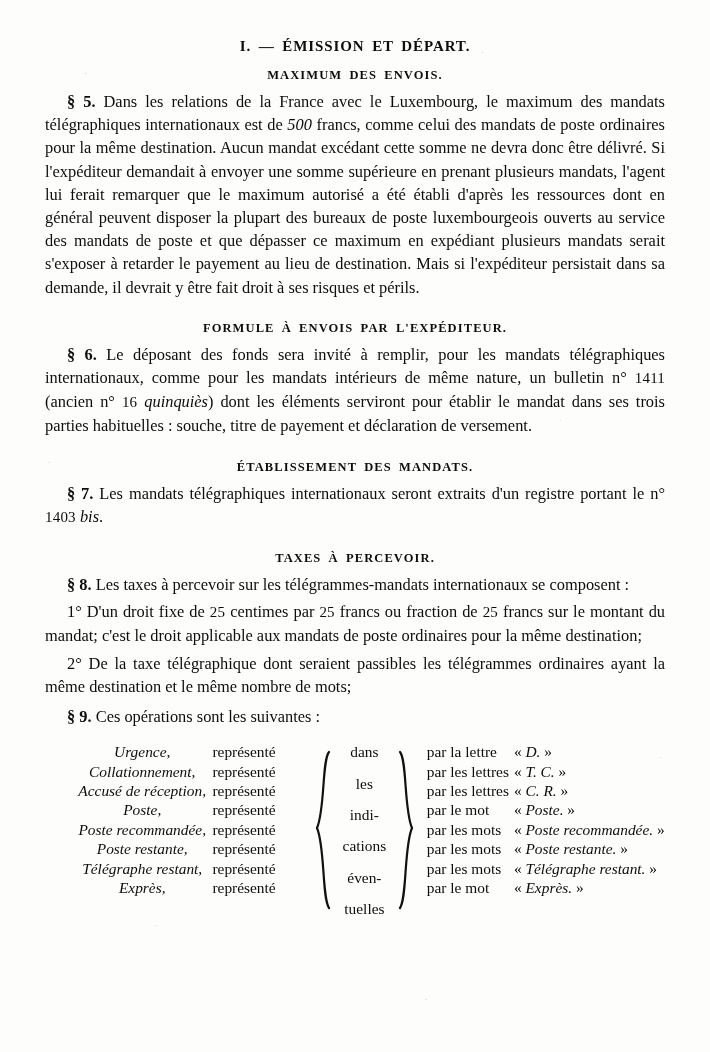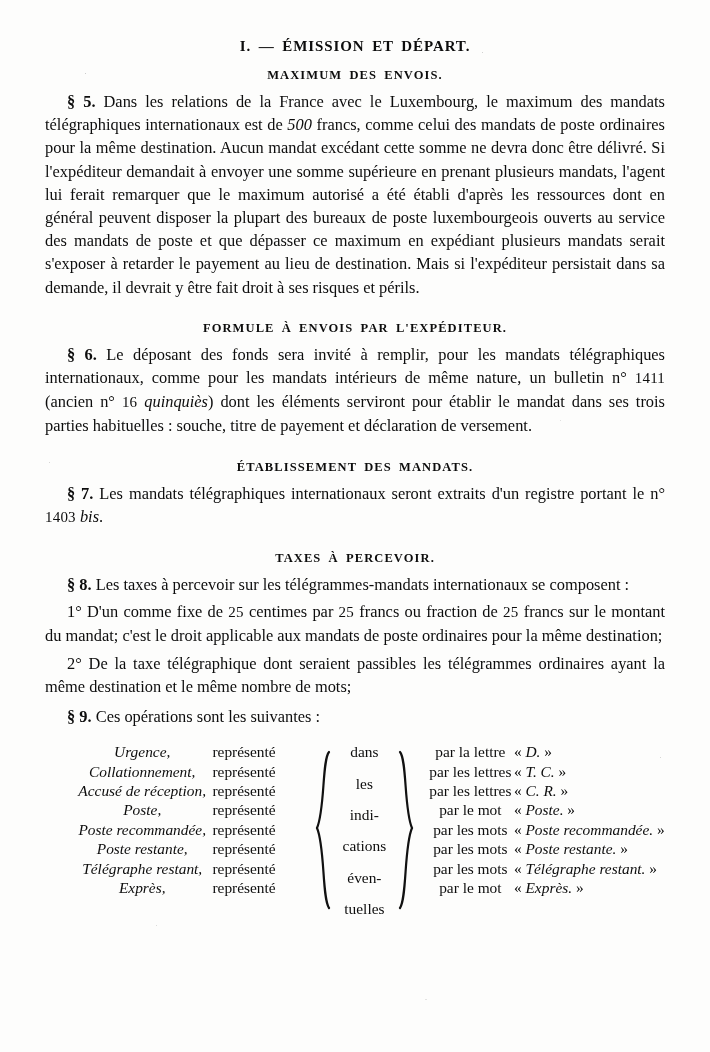--- a/index.html
+++ b/index.html
@@ -88,21 +88,21 @@
     display: flex;
     align-items: stretch;
   }
   .col { display: flex; flex-direction: column; }
   .col .cell { white-space: nowrap; }
 
   .col-op      { width: 158px; padding-left: 27px; font-style: italic; text-align: center; }
   .col-rep     { width: 112px; }
   .brace       { width: 26px; display: flex; align-items: center; justify-content: center; }
   .col-mid     { width: 66px; text-align: center; justify-content: center; }
-  .col-par     { width: 98px; padding-left: 10px; text-align: center; }
+  .col-par     { width: 98px; padding-left: 10px; }
   .col-val     { width: 170px; font-style: italic; }
   .col-val .cell .guil { font-style: normal; }
 
   .brace svg { display: block; }
 
   
   .col-mid { height: 100%; gap: 12px; }
 </style>
 </head>
 <body>
@@ -136,21 +136,21 @@
     </p>
 
     <h2 class="section-head spaced-top">TAXES À PERCEVOIR.</h2>
 
     <p class="para">
       <span class="sect">§ 8.</span>
       <span>Les taxes à percevoir sur les télégrammes-mandats internationaux se composent :</span>
     </p>
 
     <p class="para tight">
-      <span>1°</span><span> D'un comme fixe de </span><span class="osf">25</span><span> centimes par </span><span class="osf">25</span><span> francs ou fraction de </span><span class="osf">25</span><span> francs sur le montant du mandat; c'est le droit applicable aux mandats de poste ordinaires pour la même destination;</span>
+      <span>1°</span><span> D'un droit fixe de </span><span class="osf">25</span><span> centimes par </span><span class="osf">25</span><span> francs ou fraction de </span><span class="osf">25</span><span> francs sur le montant du mandat; c'est le droit applicable aux mandats de poste ordinaires pour la même destination;</span>
     </p>
 
     <p class="para tight">
       <span>2°</span><span> De la taxe télégraphique dont seraient passibles les télégrammes ordinaires ayant la même destination et le même nombre de mots;</span>
     </p>
 
 
     <p class="para">
       <span class="sect">§ 9.</span>
       <span>Ces opérations sont les suivantes :</span>

